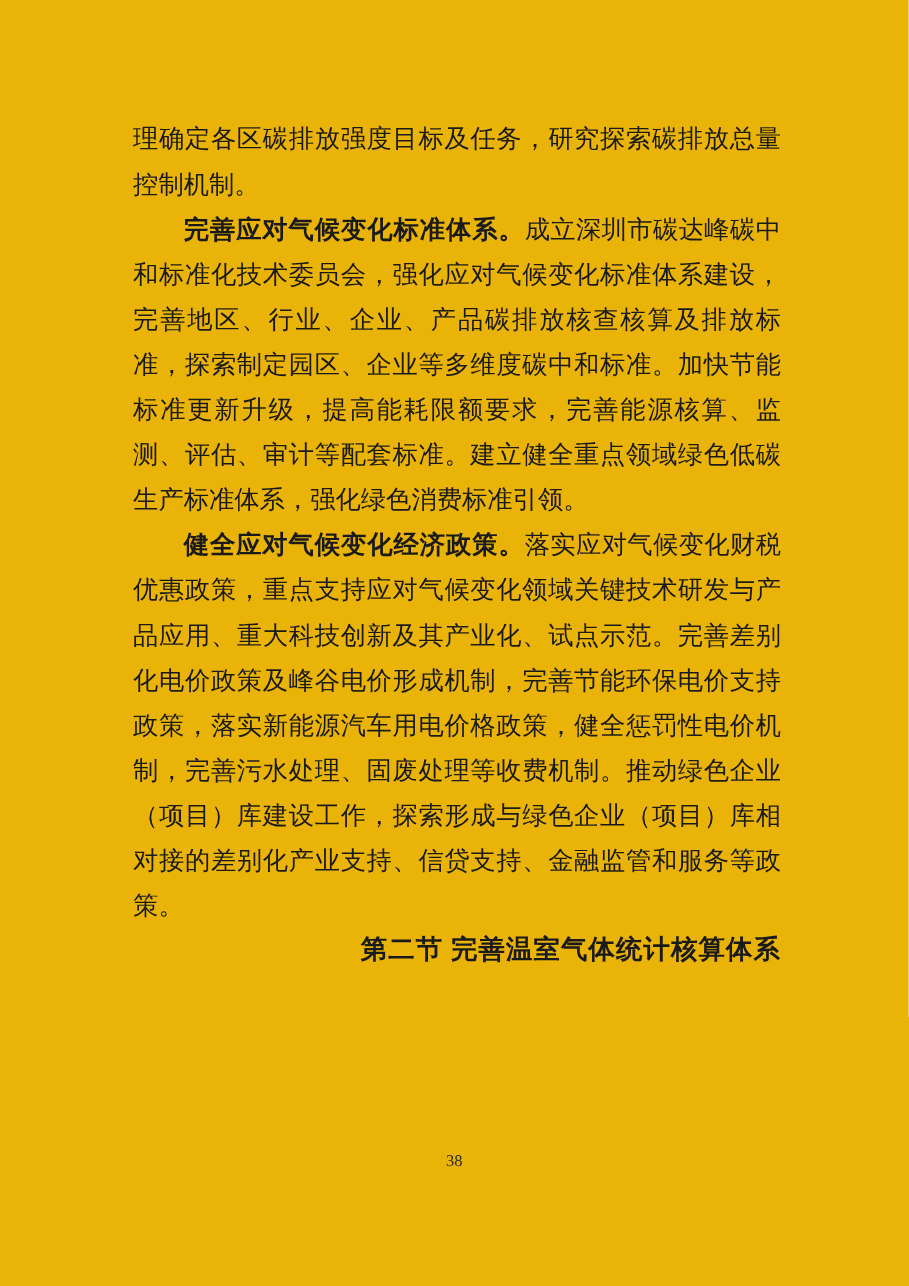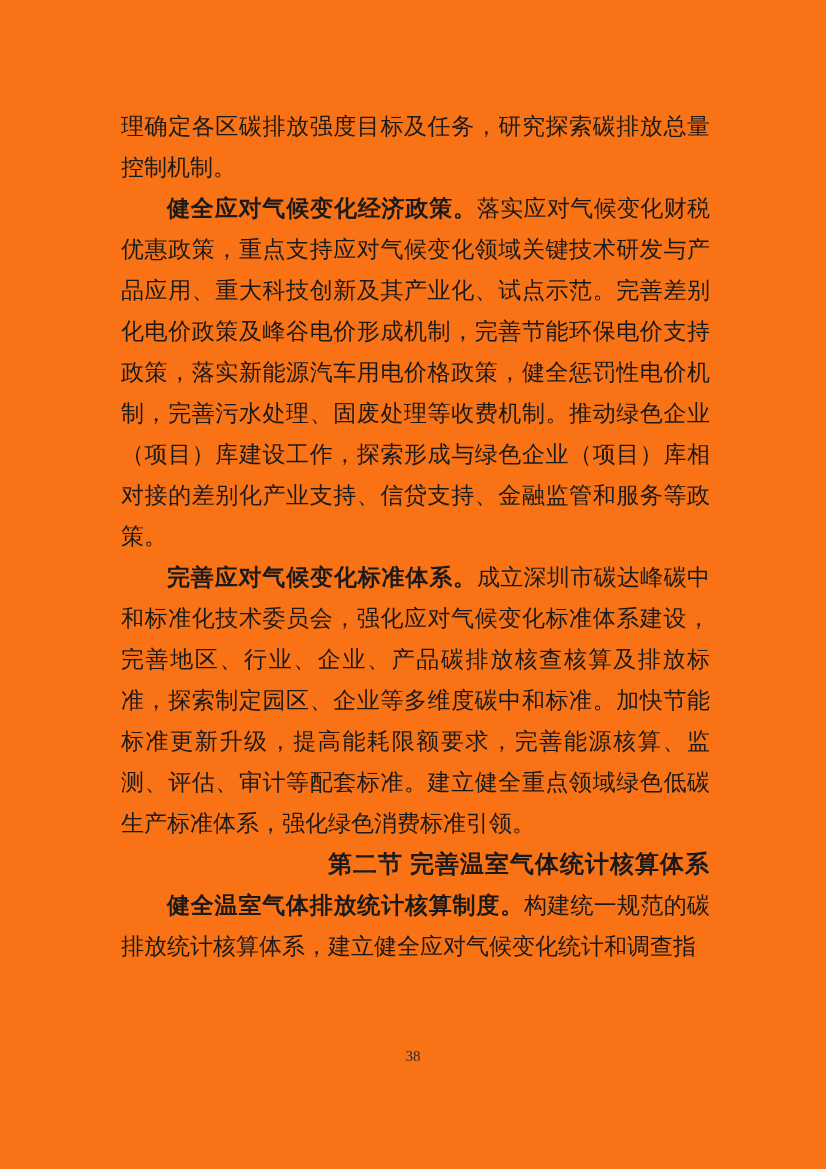--- a/index.html
+++ b/index.html
@@ -5,21 +5,21 @@
   html, body {
     margin: 0;
     padding: 0;
     background: #e8e8e8;
   }
   .page {
     position: relative;
     width: 826px;
     height: 1169px;
     margin: 0 auto;
-    background: #f97316;
+    background: #eab308;
     overflow: hidden;
     font-family: "Liberation Serif", "DejaVu Serif", serif;
     color: #1a1a1a;
   }
   .content {
     position: absolute;
     left: 121px;
     top: 106px;
     width: 589px;
     font-size: 23px;
@@ -60,24 +60,23 @@
   }
 </style>
 </head>
 <body>
 
 <div class="page">
   <div class="content">
 
     <p class="para-continuation">理确定各区碳排放强度目标及任务，研究探索碳排放总量控制机制。</p>
 
+    <p class="para-indent"><span class="lead">完善应对气候变化标准体系。</span><span>成立深圳市碳达峰碳中和标准化技术委员会，强化应对气候变化标准体系建设，完善地区、行业、企业、产品碳排放核查核算及排放标准，探索制定园区、企业等多维度碳中和标准。加快节能标准更新升级，提高能耗限额要求，完善能源核算、监测、评估、审计等配套标准。建立健全重点领域绿色低碳生产标准体系，强化绿色消费标准引领。</span></p>
+
     <p class="para-indent"><span class="lead">健全应对气候变化经济政策。</span><span>落实应对气候变化财税优惠政策，重点支持应对气候变化领域关键技术研发与产品应用、重大科技创新及其产业化、试点示范。完善差别化电价政策及峰谷电价形成机制，完善节能环保电价支持政策，落实新能源汽车用电价格政策，健全惩罚性电价机制，完善污水处理、固废处理等收费机制。推动绿色企业（项目）库建设工作，探索形成与绿色企业（项目）库相对接的差别化产业支持、信贷支持、金融监管和服务等政策。</span></p>
-
-    <p class="para-indent"><span class="lead">完善应对气候变化标准体系。</span><span>成立深圳市碳达峰碳中和标准化技术委员会，强化应对气候变化标准体系建设，完善地区、行业、企业、产品碳排放核查核算及排放标准，探索制定园区、企业等多维度碳中和标准。加快节能标准更新升级，提高能耗限额要求，完善能源核算、监测、评估、审计等配套标准。建立健全重点领域绿色低碳生产标准体系，强化绿色消费标准引领。</span></p>
 
     <p class="section-heading">第二节 完善温室气体统计核算体系</p>
 
-    <p class="para-indent"><span class="lead">健全温室气体排放统计核算制度。</span><span>构建统一规范的碳排放统计核算体系，建立健全应对气候变化统计和调查指</span></p>
 
   </div>
 
   <div class="page-number">38</div>
 </div>
 
 </body></html>

